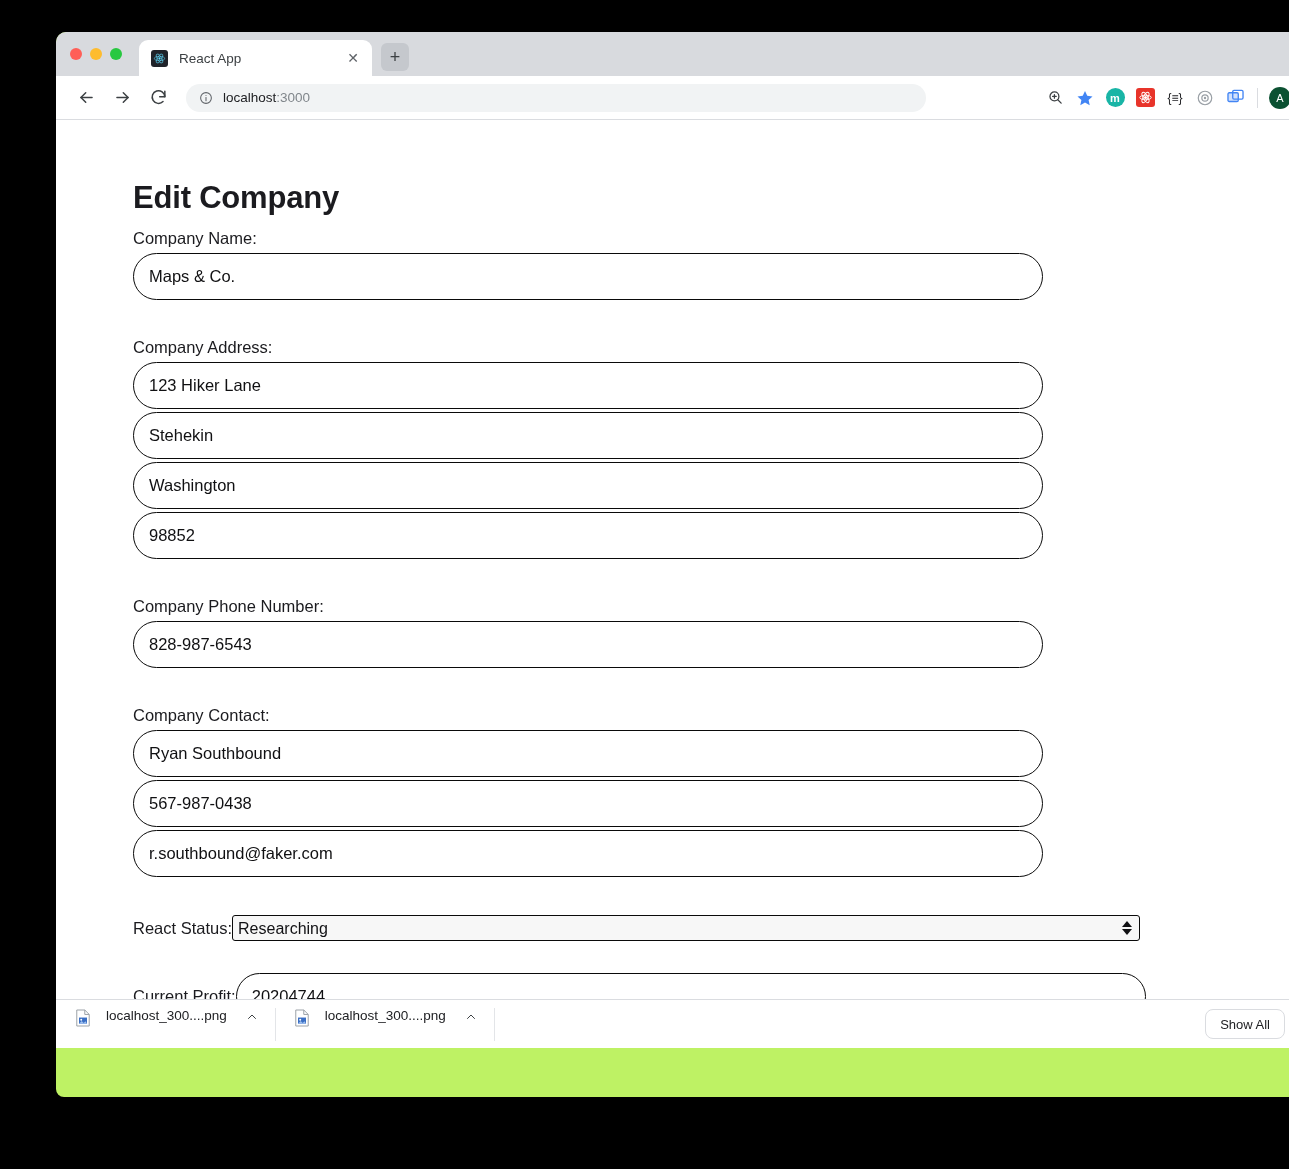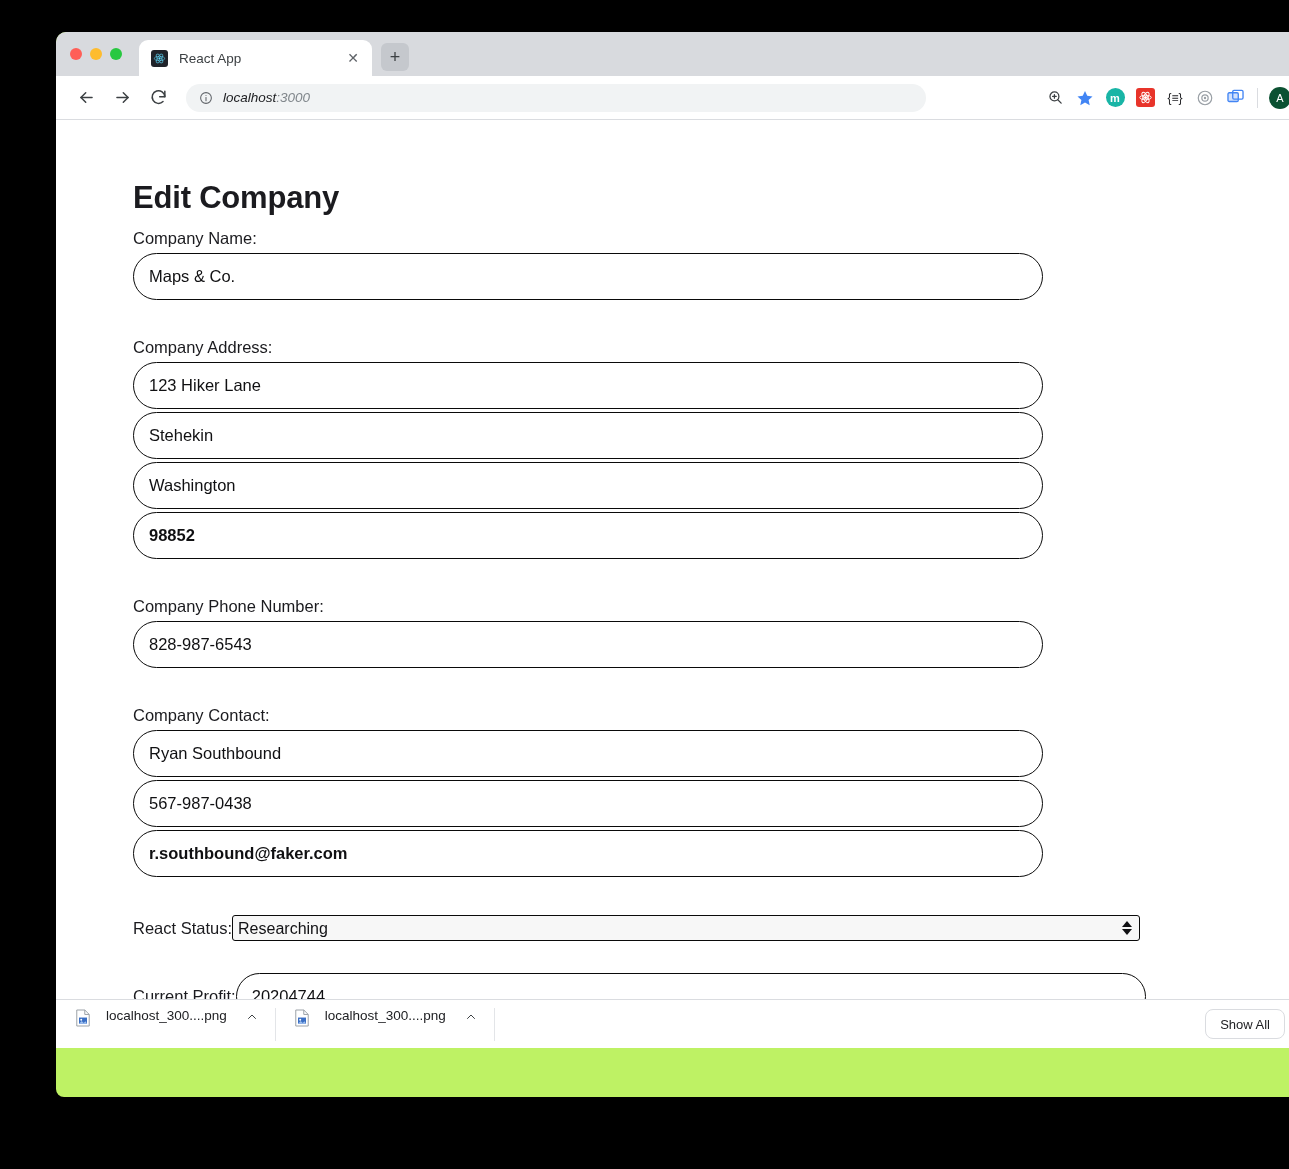--- a/index.html
+++ b/index.html
@@ -117,21 +117,20 @@
     flex: 1;
     height: 28px;
     margin-left: 6px;
     margin-right: 10px;
     background: #f1f3f4;
     border-radius: 14px;
     display: flex;
     align-items: center;
     padding: 0 12px;
     max-width: 740px;
-    font-style: italic;
   }
   .omni-info {
     width: 15px; height: 15px;
     flex: none;
     color: #5f6368;
     display: flex; align-items: center; justify-content: center;
   }
   .omni-url {
     margin-left: 10px;
     font-size: 13.5px;
@@ -217,21 +216,21 @@
     border-radius: 25px;
     background: #ffffff;
     font-family: "Liberation Sans", sans-serif;
     font-size: 16.5px;
     color: #101012;
     padding: 0 15px;
     outline: none;
     margin: 0;
   }
   .stack .text-input { margin-bottom: 3px; }
-  .stack .text-input:last-child { margin-bottom: 0; font-weight: bold; }
+  .stack .text-input:last-child { margin-bottom: 0; }
 
   .inline-row {
     display: flex;
     align-items: center;
     margin-bottom: 32px;
   }
   .inline-label {
     font-size: 16.5px;
     color: #1b1b1f;
     white-space: nowrap;

